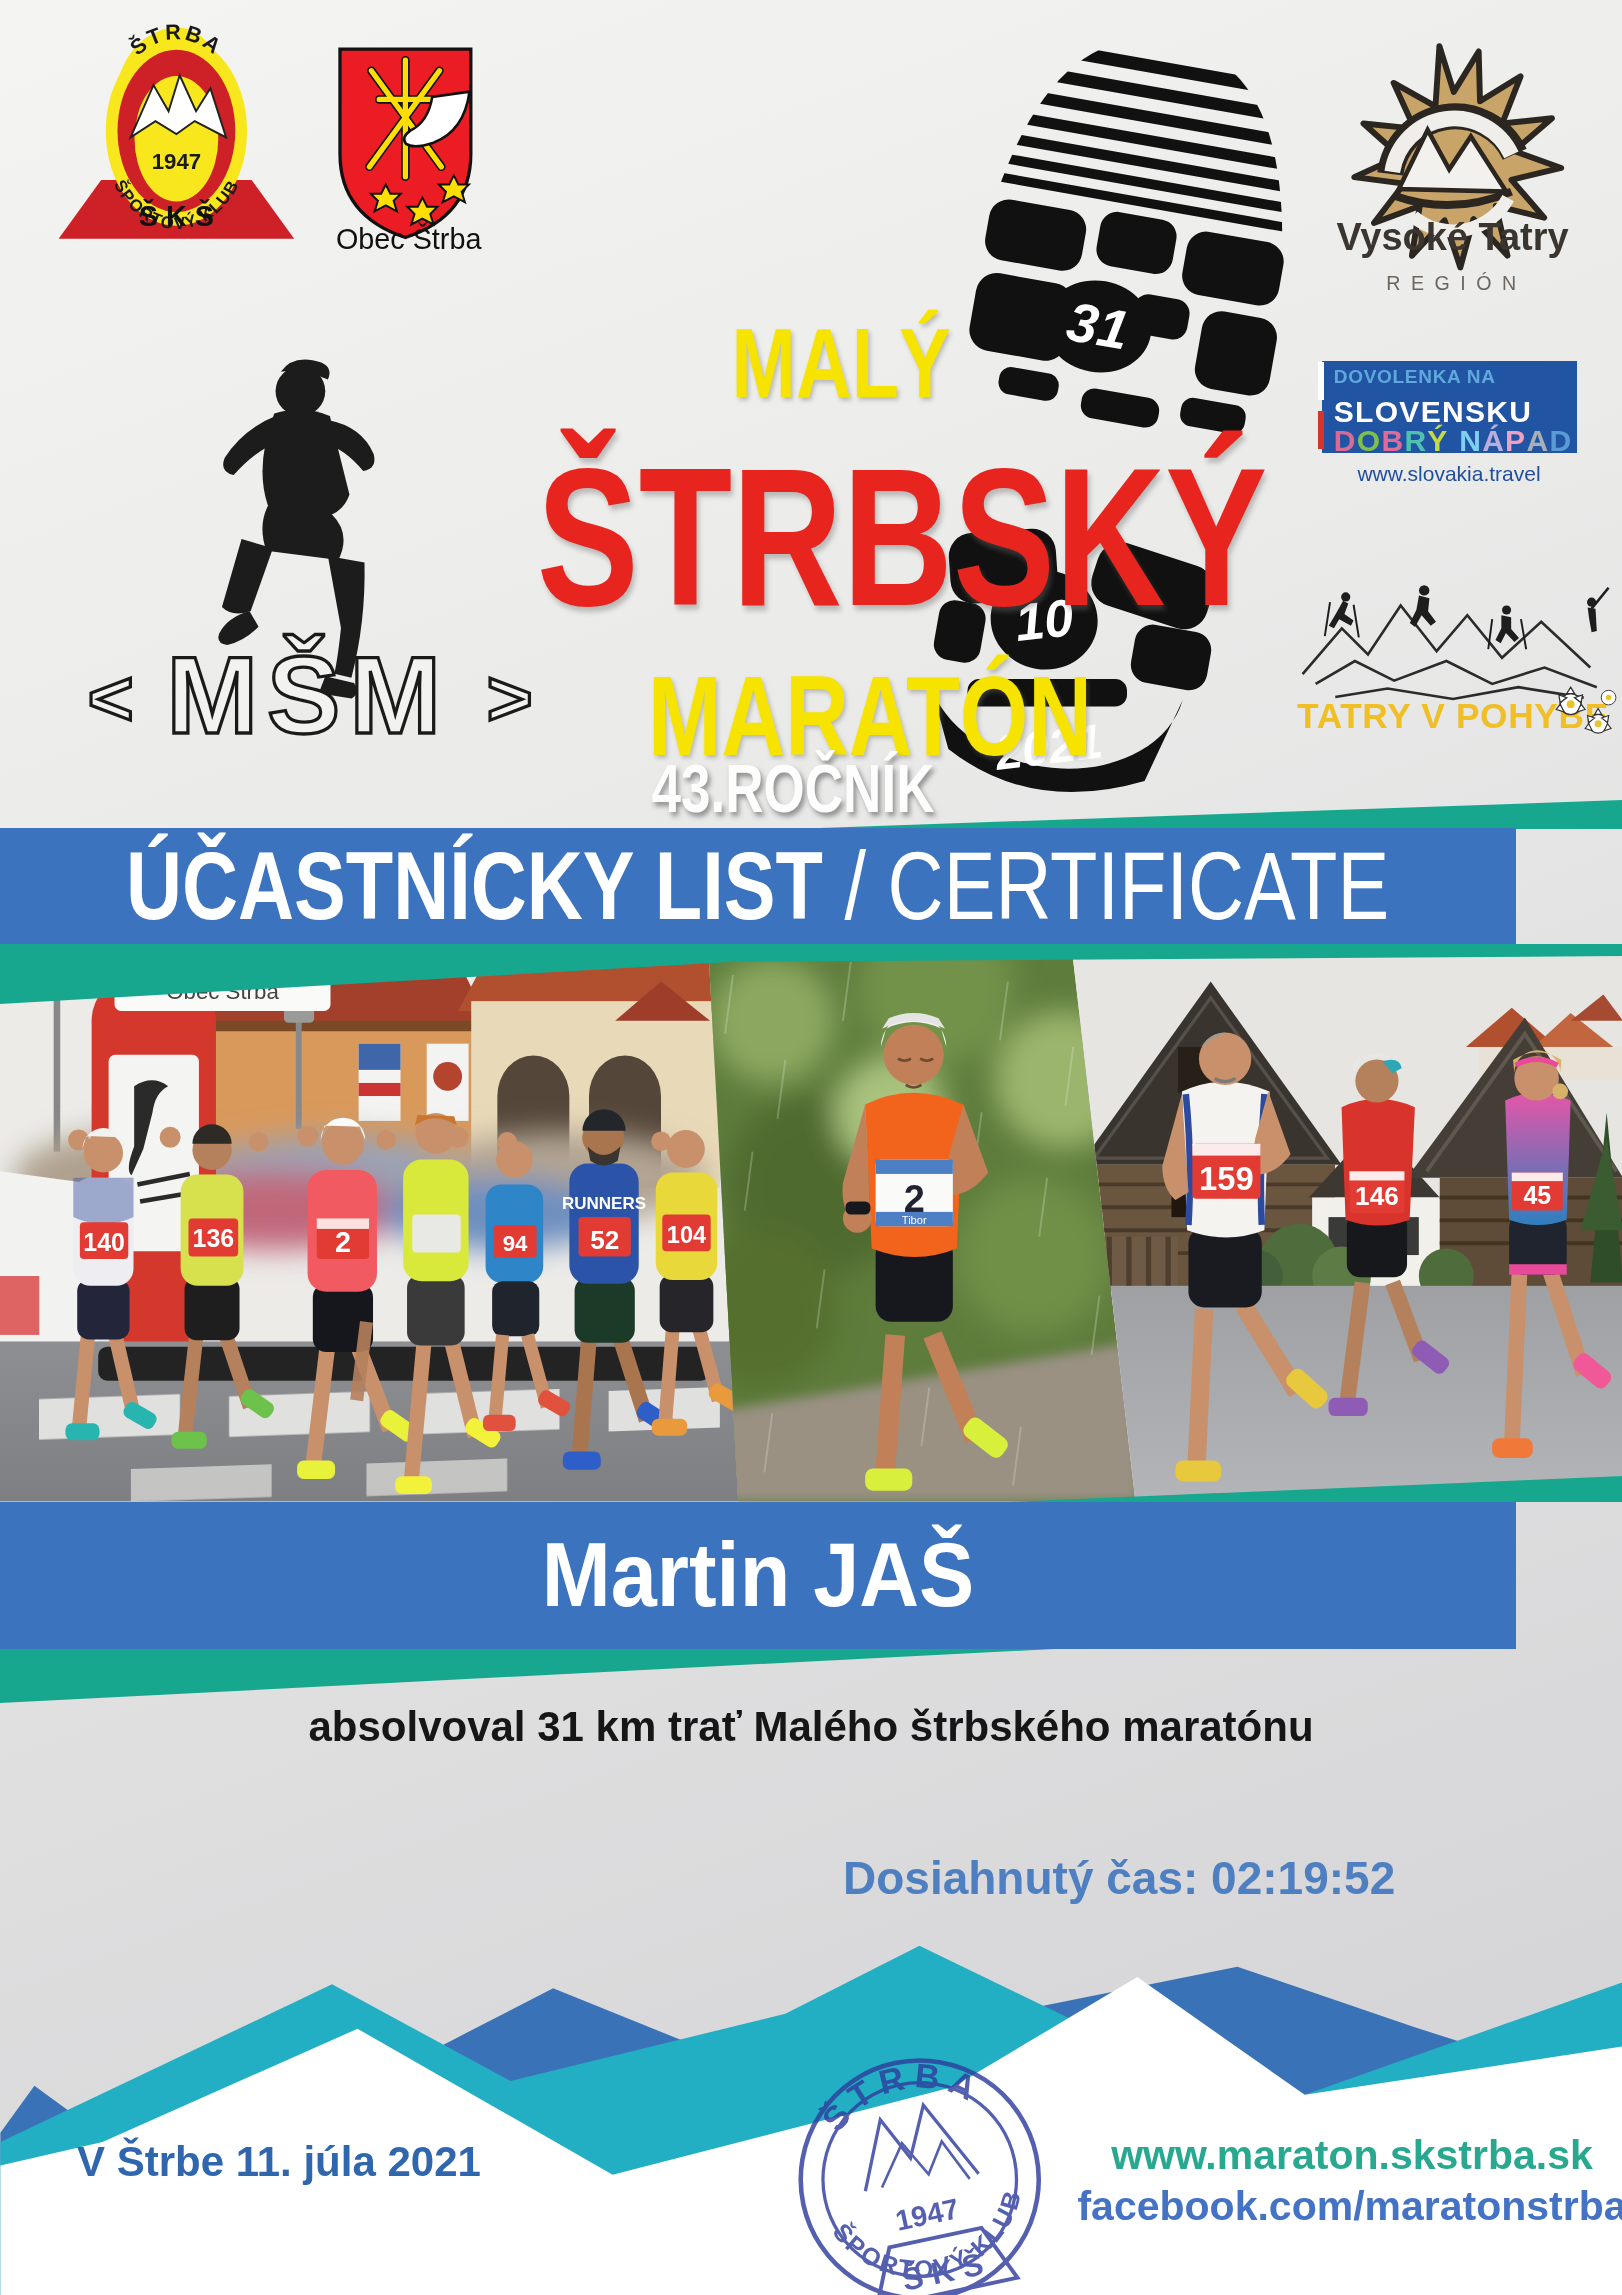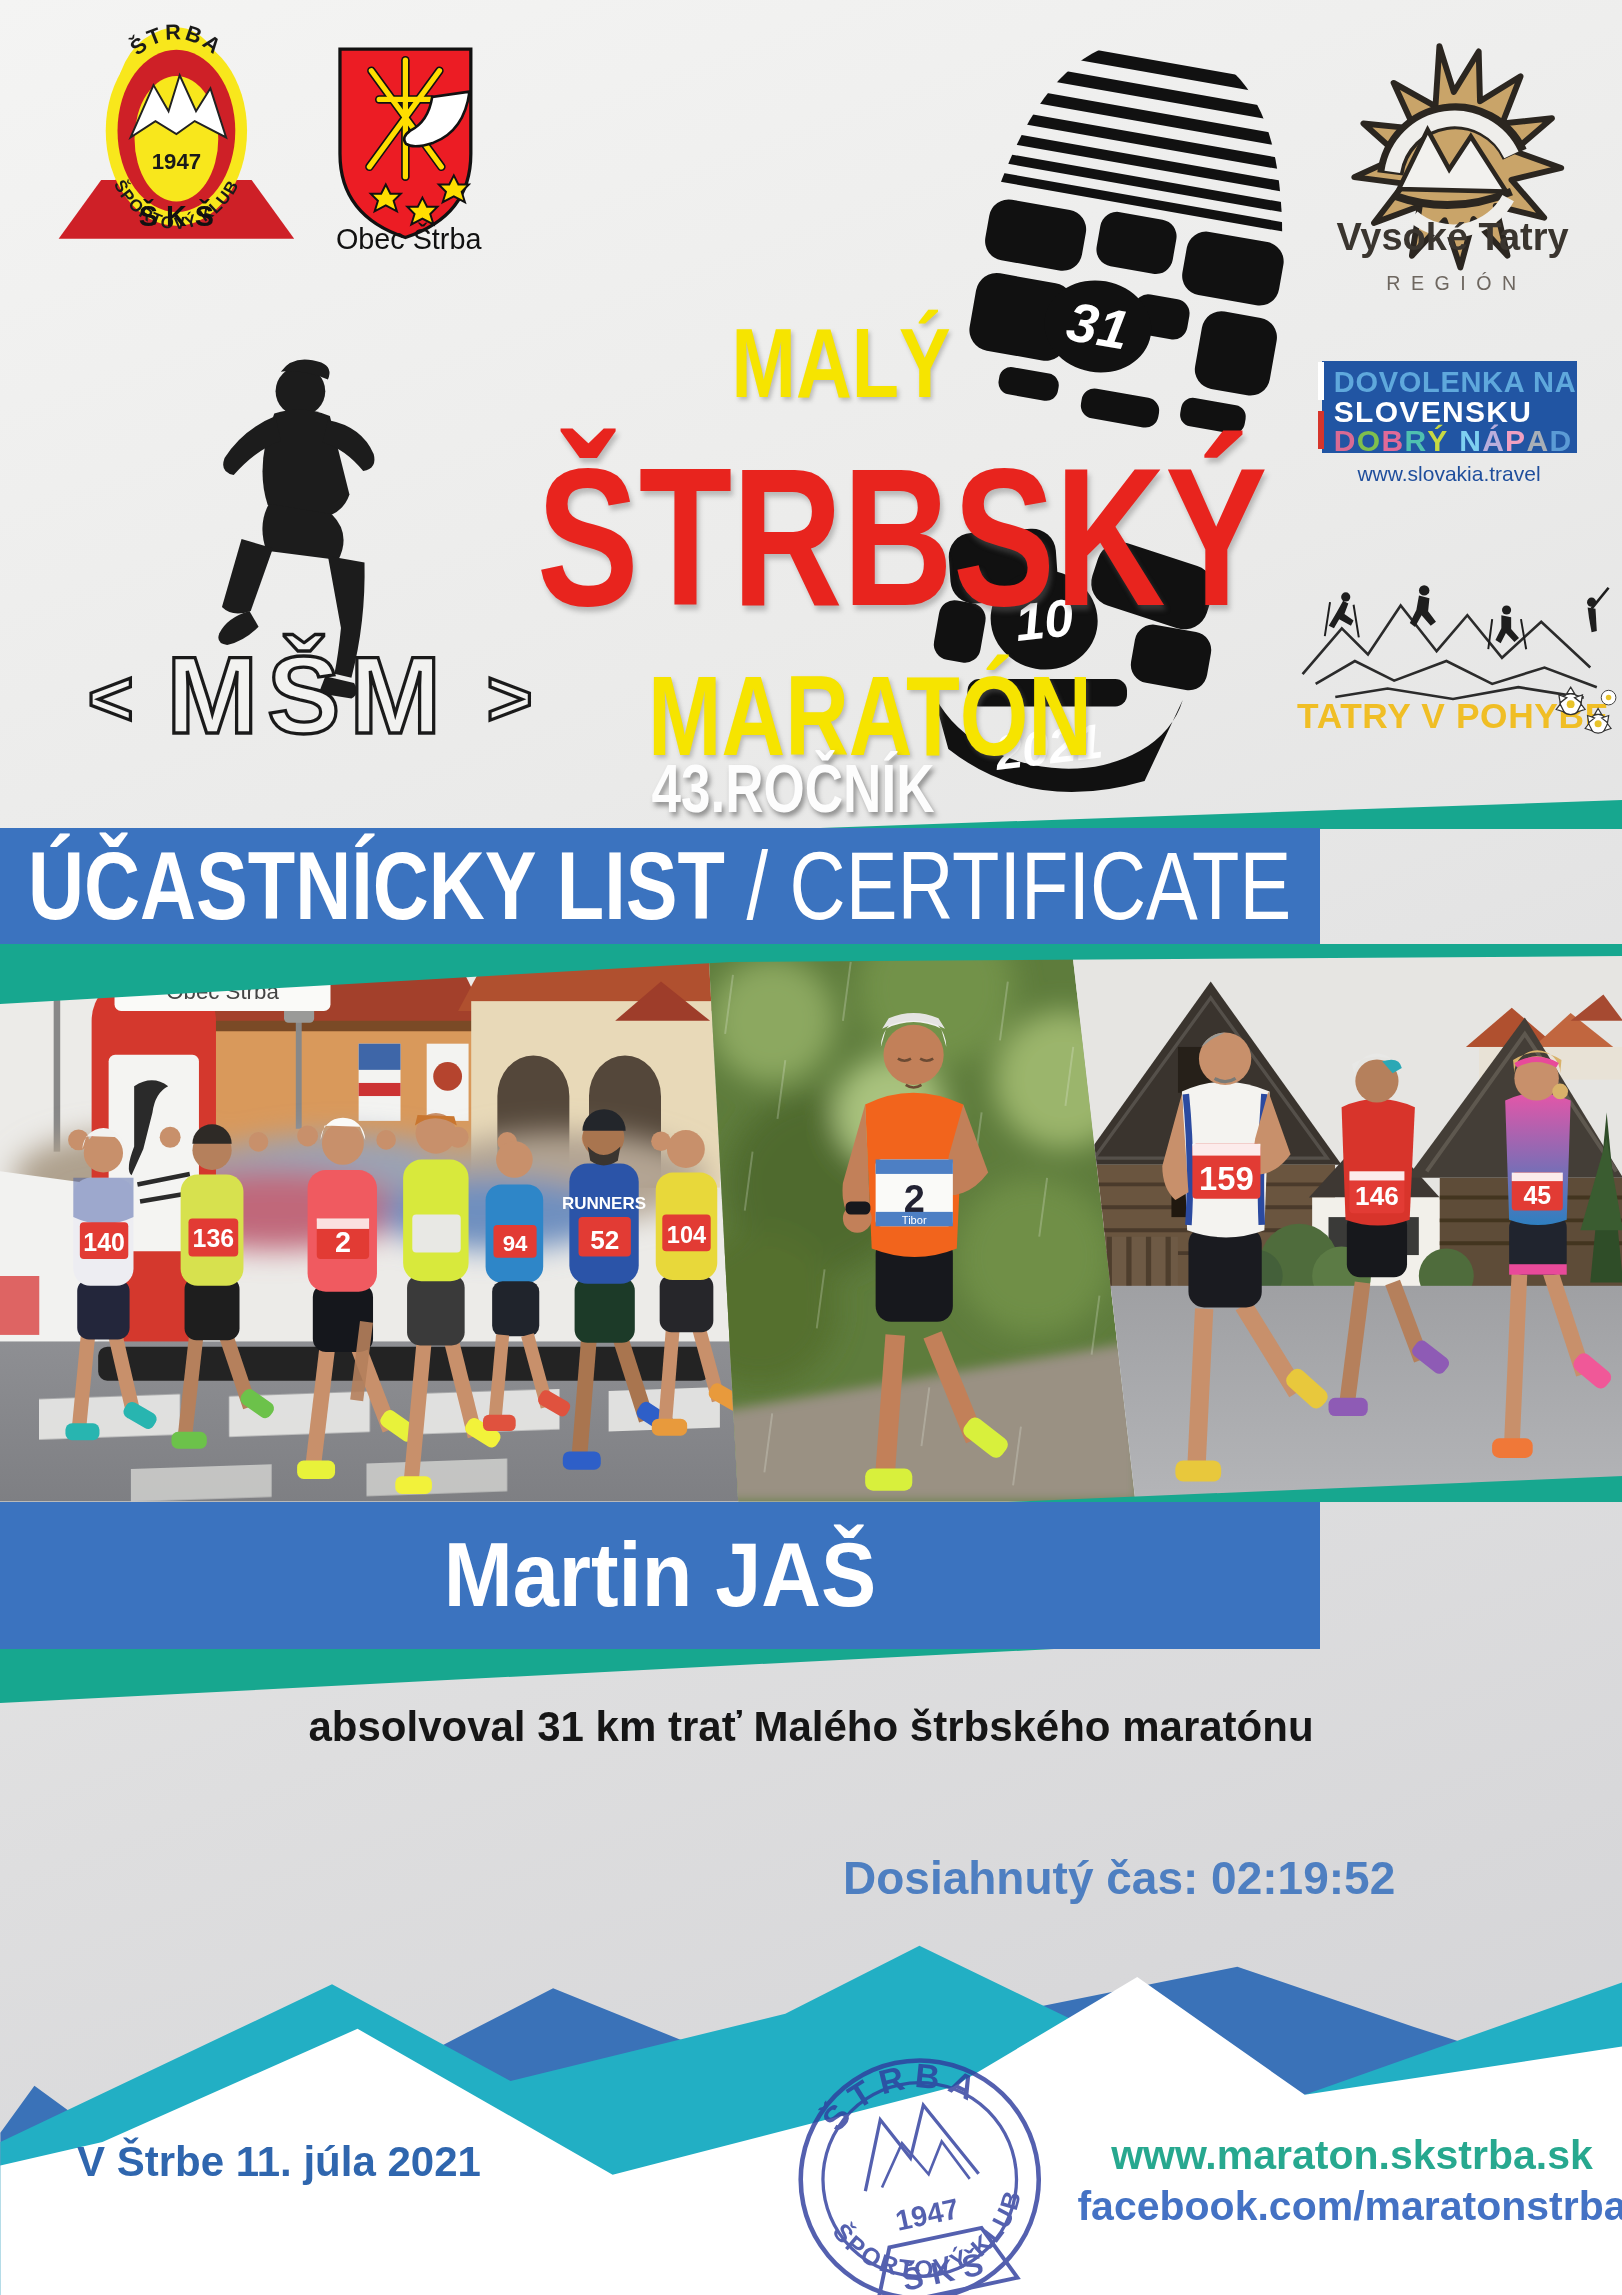--- a/index.html
+++ b/index.html
@@ -9,21 +9,21 @@
   .abs{position:absolute;}
   .ctr{transform:translateX(-50%);}
   
   .t-word{white-space:nowrap;font-weight:bold;line-height:1;}
   .squeeze{display:inline-block;transform:scaleX(.78);transform-origin:center;}
   .w-maly{left:841px;top:313px;font-size:99px;color:#F6E400;text-shadow:2.6px 3.3px 4.6px rgba(110,110,110,.40);}
   .w-strbsky{left:902px;top:440px;font-size:196px;color:#E8241E;text-shadow:3.3px 4.6px 5.9px rgba(110,110,110,.40);text-align:center;}
   .w-maraton{left:870px;top:660px;font-size:113px;color:#F6E400;text-shadow:2.6px 3.3px 4.6px rgba(110,110,110,.40);}
   .w-rocnik{left:793px;top:754px;font-size:68px;color:#FDFDFD;text-shadow:3.3px 3.9px 5.9px rgba(95,95,95,.65);}
   
-  .banner{left:0;width:1320px;background:#3B73BF;color:#fff;display:flex;align-items:center;justify-content:center;}
+  .banner{left:0;width:1516px;background:#3B73BF;color:#fff;display:flex;align-items:center;justify-content:center;}
   .banner1{top:828px;height:116px;}
   .banner2{top:1502px;height:147px;}
   .b1-text{font-size:97px;white-space:nowrap;transform:scaleX(.80);}
   .b1-bold{font-weight:bold;}
   .b1-light{font-weight:normal;}
   .b2-text{font-size:90px;font-weight:bold;transform:scaleX(.92);white-space:nowrap;}
   .teal{background:#17A78F;}
   .wedge-a1{left:792px;top:800px;width:831px;height:29px;clip-path:polygon(0 100%,100% 0,100% 100%);}
   .band-b1{left:0;top:944px;width:1623px;height:60px;clip-path:polygon(0 0,100% 0,100% 20%,45% 30%,0 100%);}
   .wedge-a2{left:1008px;top:1476px;width:615px;height:26px;clip-path:polygon(0 100%,100% 0,100% 100%);}
@@ -171,21 +171,21 @@
       <path d="M120,268 Q210,300 300,262" fill="none" stroke="#2B2620" stroke-width="12"></path>
       <path d="M150,300 A95,95 0 0 0 295,272" fill="none" stroke="#EFEEEB" stroke-width="20"></path>
     </g>
     <text x="210" y="352" font-size="58" font-weight="bold" fill="#3A352F" text-anchor="middle">Vysoké Tatry</text>
     <text x="216" y="412" font-size="30" fill="#6E6760" text-anchor="middle" letter-spacing="16">REGIÓN</text>
   </svg>
 
   <div class="abs" style="left:1322px;top:361px;width:255px;height:92px;background:#2155A3;">
     <div class="abs" style="left:-3.9px;top:1.3px;width:5.9px;height:38px;background:#FFF"></div>
     <div class="abs" style="left:-3.9px;top:50px;width:5.9px;height:38px;background:#D6352B"></div>
-    <div class="abs" style="left:11.8px;top:5.2px;font-size:29px;font-weight:bold;color:#5FA8DC;letter-spacing:0.7px">DOVOLENKA NA</div>
+    <div class="abs" style="left:11.8px;top:5.2px;font-size:19px;font-weight:bold;color:#5FA8DC;letter-spacing:0.7px">DOVOLENKA NA</div>
     <div class="abs" style="left:11.8px;top:34px;font-size:30px;font-weight:bold;color:#FFF;letter-spacing:1.3px">SLOVENSKU</div>
     <div class="abs dn" style="left:11.8px;top:63px">
       <span>D</span>
         <span>O</span>
         <span>B</span>
         <span>R</span>
         <span>Ý</span>
         <span></span>
         <span>N</span>
         <span>Á</span>

